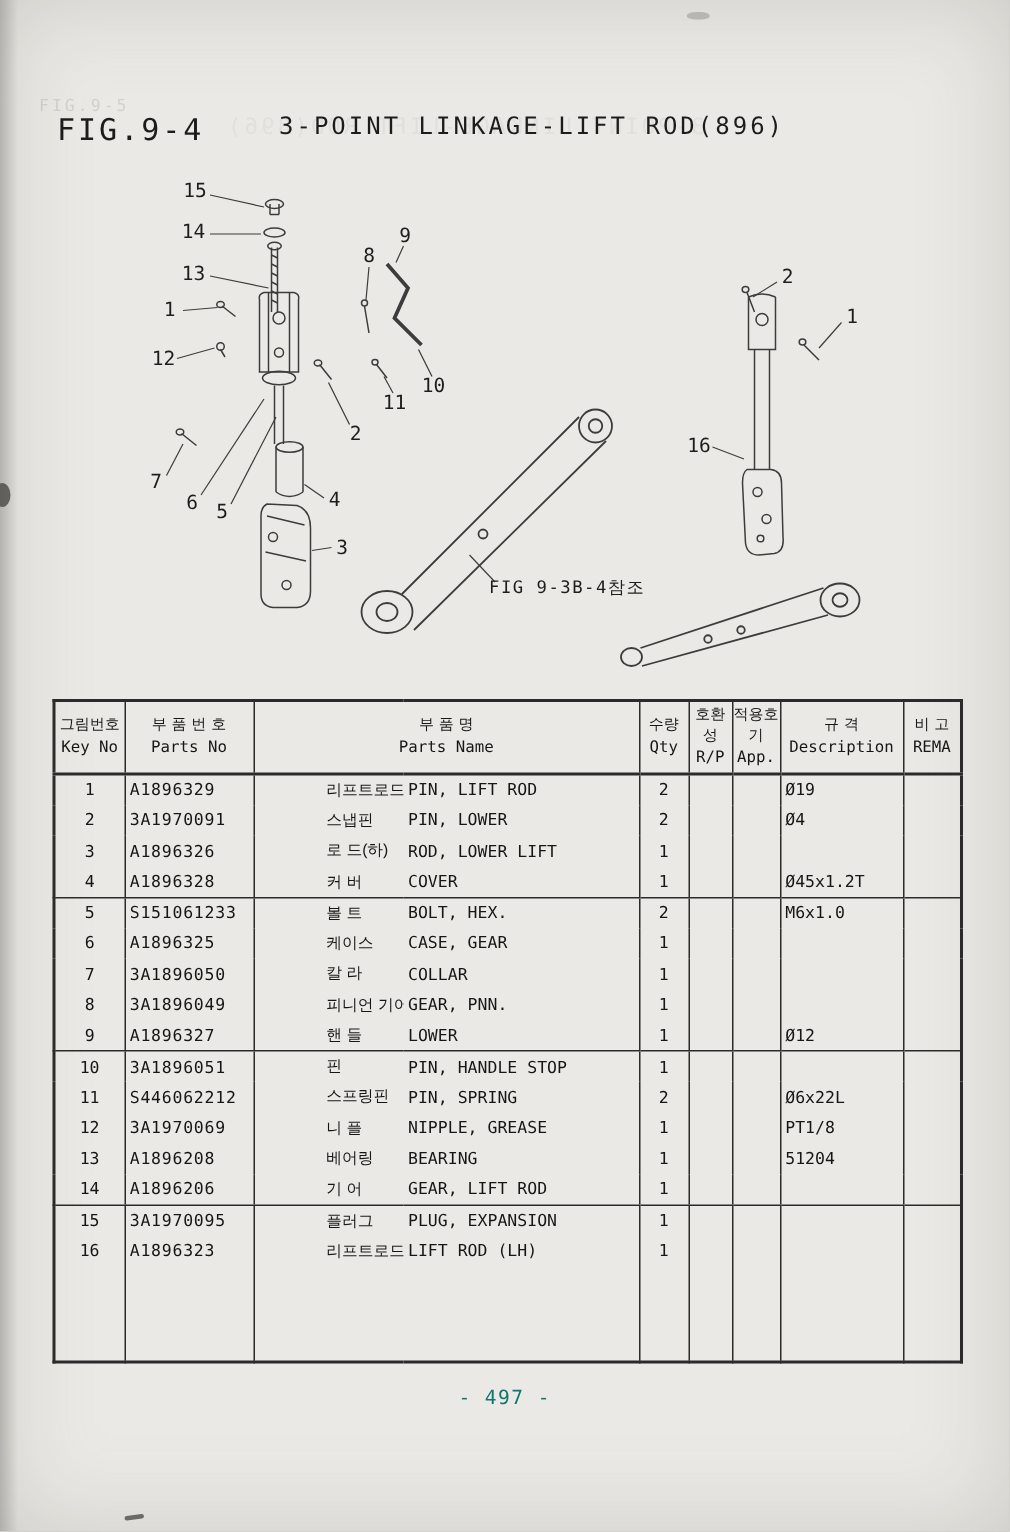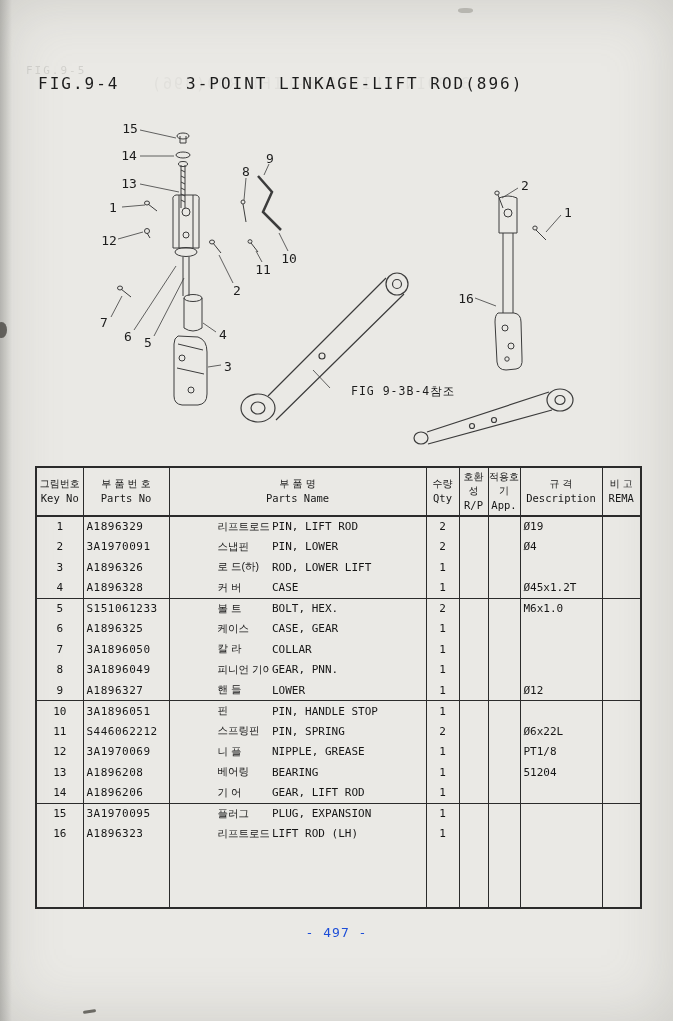--- a/index.html
+++ b/index.html
@@ -14,35 +14,35 @@
   .edge-left {
     position:absolute; left:0; top:0; width:12px; height:100%;
     background:linear-gradient(to right, rgba(90,90,86,.30), rgba(0,0,0,0));
   }
 
   .kr-title {
     position:absolute; top:32px; left:0; width:100%; text-align:center;
     font-family:"DejaVu Sans", sans-serif; font-size:18px; font-weight:bold;
     letter-spacing:5px; color:#1c1c1c;
   }
-  .fig-label { position:absolute; top:74px; left:38px; font-size:16px; letter-spacing:2px; color:#1c1c1c; }
+  .fig-label { position:absolute; top:74px; left:38px; font-size:20px; letter-spacing:2px; color:#1c1c1c; }
   .fig-title { position:absolute; top:74px; left:186px; font-size:16px; letter-spacing:2px; color:#1c1c1c; }
 
   .ghost { position:absolute; color:#55554f; pointer-events:none; }
   .ghost-fig   { top:64px; left:26px; font-size:11px; letter-spacing:2px; opacity:.16; }
   .ghost-title { top:75px; left:150px; font-size:15px; letter-spacing:2px; opacity:.06; transform:scaleX(-1); }
 
   .diagram-svg { position:absolute; left:0; top:100px; }
   .callout-layer { position:absolute; left:0; top:0; width:673px; height:470px; }
   .callout {
     position:absolute; transform:translate(-50%,-50%);
     font-size:13px; color:#1d1d1d; letter-spacing:0;
   }
   .diagram-note {
-    position:absolute; left:326px; top:384px; font-size:11.5px; letter-spacing:1px; color:#1d1d1d;margin-left:25px;
+    position:absolute; left:326px; top:384px; font-size:11.5px; letter-spacing:1px; color:#1d1d1d;
   }
 
   .parts-table {
     position:absolute; left:35px; top:466px; width:605px;
     border-collapse:collapse; table-layout:fixed;
     font-size:11px; color:#161616;
   }
   .parts-table { border:2px solid #2b2b2b; }
   .parts-table th {
     border-left:1px solid #2b2b2b; border-bottom:2px solid #2b2b2b;
@@ -54,21 +54,21 @@
     border-left:1px solid #2b2b2b; height:20.5px; padding:0 3px;
     overflow:hidden; white-space:nowrap; vertical-align:middle;
   }
   .parts-table td.c-nen { border-left:none; }
   .parts-table tr.group-end td { border-bottom:1px solid #2b2b2b; }
   .parts-table td.c-key, .parts-table td.c-qty { text-align:center; padding:0 1px; }
   .parts-table td.c-pno { letter-spacing:.5px; }
   .parts-table td.c-nkr { font-family:Liberation Sans, sans-serif; font-size:10.5px;padding-left:48px; }
   .parts-table tfoot td { height:64px; }
 
-  .page-number { position:absolute; top:925px; left:0; width:100%; text-align:center; font-size:13px; letter-spacing:1px; color:#1d4ed8; }
+  .page-number { position:absolute; top:925px; left:0; width:100%; text-align:center; font-size:13px; letter-spacing:1px; color:#0f766e; }
 
   .blob1 { position:absolute; left:-4px; top:322px; width:11px; height:16px; background:#514f4a; border-radius:50%; opacity:.85; }
   .blob2 { position:absolute; left:83px; top:1010px; width:13px; height:3px; background:#6b6a64; transform:rotate(-8deg); border-radius:2px; }
   .blob3 { position:absolute; left:458px; top:8px; width:15px; height:5px; background:#b7b6b0; border-radius:40%; }
 </style>
 </head>
 <body>
 
 <div class="page">
   <div class="edge-left"></div>
@@ -281,21 +281,21 @@
       <td class="c-rp"></td>
       <td class="c-app"></td>
       <td class="c-desc"></td>
       <td class="c-rema"></td>
     </tr>
 
     <tr class="group-end">
       <td class="c-key">4</td>
       <td class="c-pno">A1896328</td>
       <td class="c-nkr">커 버</td>
-      <td class="c-nen">CASE</td>
+      <td class="c-nen">COVER</td>
       <td class="c-qty">1</td>
       <td class="c-rp"></td>
       <td class="c-app"></td>
       <td class="c-desc">Ø45x1.2T</td>
       <td class="c-rema"></td>
     </tr>
 
     <tr>
       <td class="c-key">5</td>
       <td class="c-pno">S151061233</td>

